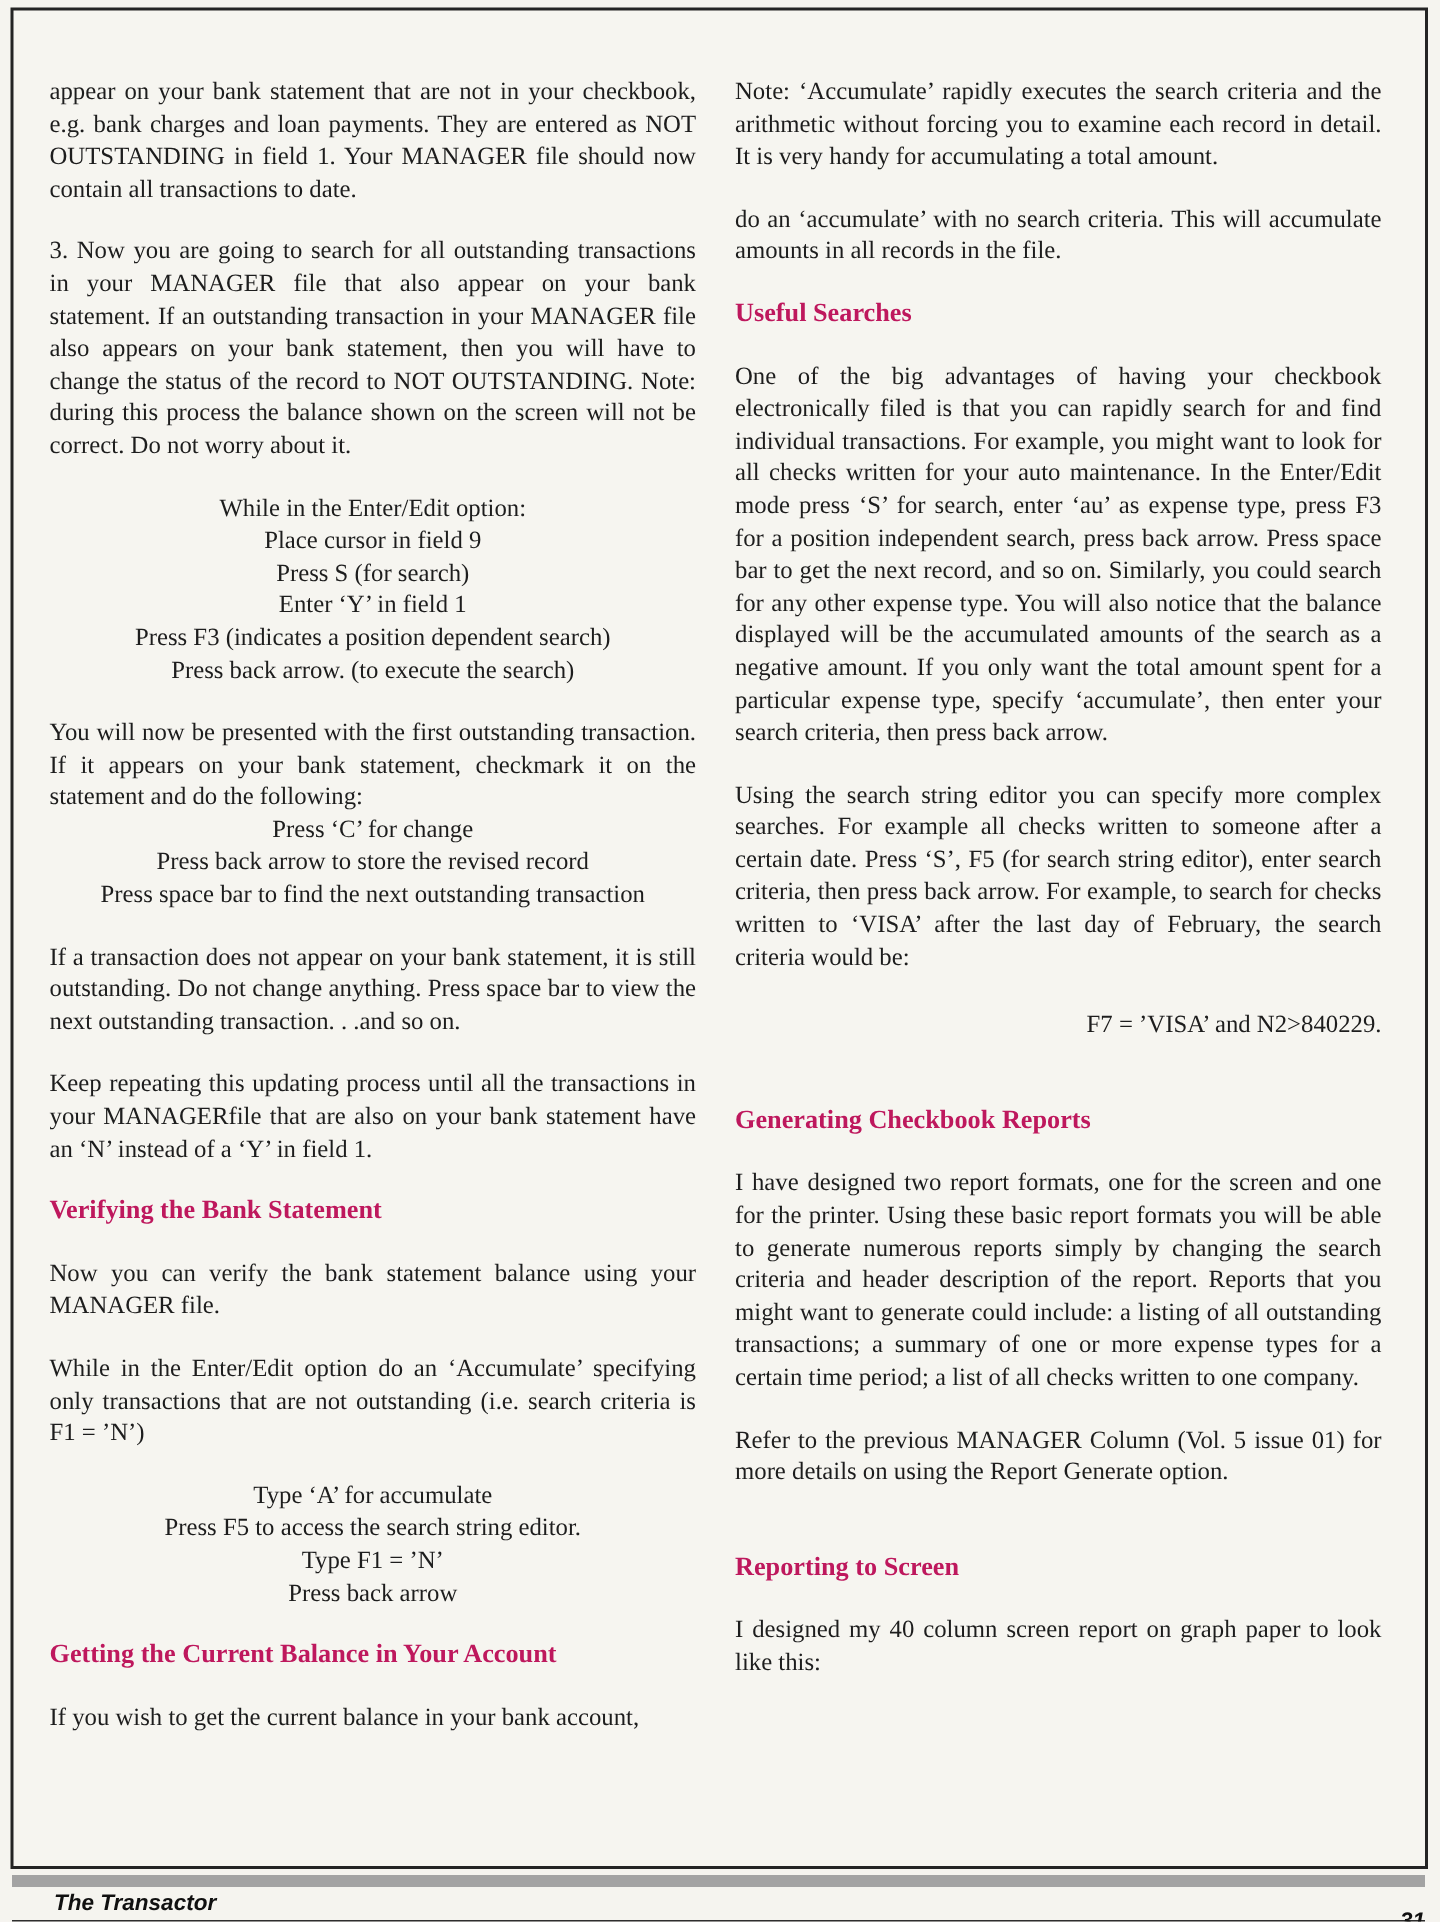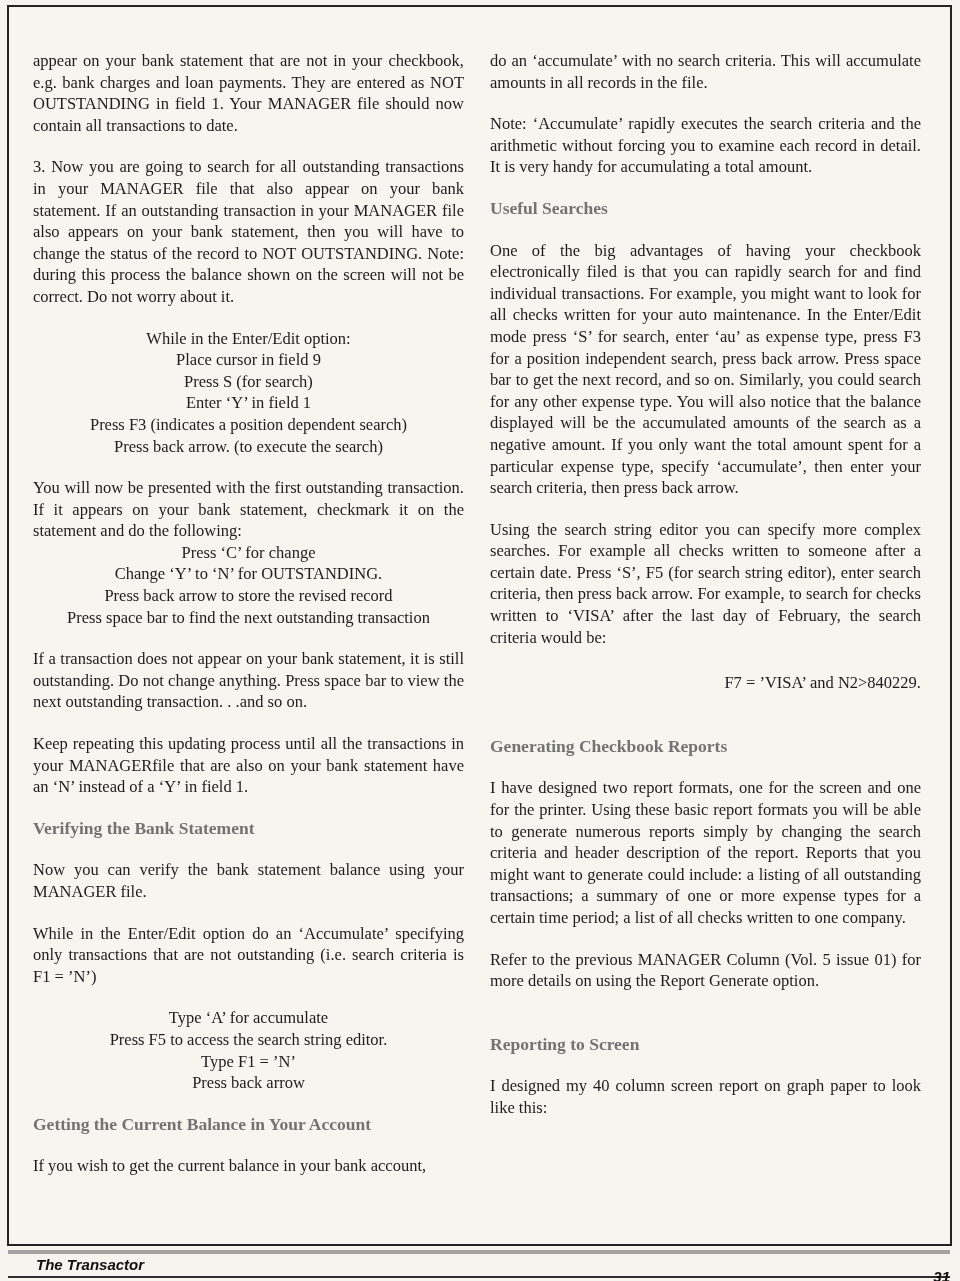--- a/index.html
+++ b/index.html
@@ -18,28 +18,28 @@
   .content {
     position:absolute; left:33px; top:50px; width:892px;
     display:flex; gap:26px;
   }
   .col { width:431px; font-size:16.5px; line-height:21.6px; }
   .para { margin:0 0 20px; text-align:justify; }
   .para.tight { margin-bottom:0; }
   .lines { margin:0 0 20px; }
   .cmd-line { white-space:nowrap;text-align:center; }
   .heading {
-    font-size:17.5px; font-weight:700; color:#737373;
+    font-size:17.5px; font-weight:700; color:#be185d;
     margin:10px 0 20px; font-family:"Liberation Serif", serif;
   }
   .heading.spaced { margin-top:42px; }
   .center-line { text-align:right; margin:24px 0 26px; }
   .footer-band {
     position:absolute; left:8px; top:1250px; width:942px; height:22px;
-    border-top:4px solid #a3a3a3; border-bottom:2px solid #2e2e2e;
+    border-top:8px solid #a3a3a3; border-bottom:2px solid #2e2e2e;
     font-family:"Liberation Sans", sans-serif;
     font-weight:700; font-style:italic; font-size:15px; color:#101010;
   }
   .footer-left  { position:absolute; left:28px;  top:2px; }
   .footer-center{ position:absolute; left:0; right:0; text-align:right; top:14px; }
   .footer-right { position:absolute; right:28px; top:2px;margin-top:41px; }
 </style>
 </head>
 <body>
 
@@ -53,41 +53,40 @@
         <div class="cmd-line">While in the Enter/Edit option:</div>
         <div class="cmd-line">Place cursor in field 9</div>
         <div class="cmd-line">Press S (for search)</div>
         <div class="cmd-line">Enter ‘Y’ in field 1</div>
         <div class="cmd-line">Press F3 (indicates a position dependent search)</div>
         <div class="cmd-line">Press back arrow. (to execute the search)</div>
       </div>
       <p class="para tight">You will now be presented with the first outstanding transaction. If it appears on your bank statement, checkmark it on the statement and do the following:</p>
       <div class="lines">
         <div class="cmd-line">Press ‘C’ for change</div>
-        <div class="cmd-line">Change ‘Y’ to ‘N’ for OUTSTANDING.</div>
         <div class="cmd-line">Press back arrow to store the revised record</div>
         <div class="cmd-line">Press space bar to find the next outstanding transaction</div>
       </div>
       <p class="para">If a transaction does not appear on your bank statement, it is still outstanding. Do not change anything. Press space bar to view the next outstanding transaction. . .and so on.</p>
       <p class="para">Keep repeating this updating process until all the transactions in your MANAGERfile that are also on your bank statement have an ‘N’ instead of a ‘Y’ in field 1.</p>
       <h3 class="heading">Verifying the Bank Statement</h3>
       <p class="para">Now you can verify the bank statement balance using your MANAGER file.</p>
       <p class="para">While in the Enter/Edit option do an ‘Accumulate’ specifying only transactions that are not outstanding (i.e. search criteria is F1 = ’N’)</p>
       <div class="lines">
         <div class="cmd-line">Type ‘A’ for accumulate</div>
         <div class="cmd-line">Press F5 to access the search string editor.</div>
         <div class="cmd-line">Type F1 = ’N’</div>
         <div class="cmd-line">Press back arrow</div>
       </div>
       <h3 class="heading">Getting the Current Balance in Your Account</h3>
       <p class="para">If you wish to get the current balance in your bank account,</p>
     </div>
   <div class="col" id="right-col">
+      <p class="para">Note: ‘Accumulate’ rapidly executes the search criteria and the arithmetic without forcing you to examine each record in detail. It is very handy for accumulating a total amount.</p>
       <p class="para">do an ‘accumulate’ with no search criteria. This will accumulate amounts in all records in the file.</p>
-      <p class="para">Note: ‘Accumulate’ rapidly executes the search criteria and the arithmetic without forcing you to examine each record in detail. It is very handy for accumulating a total amount.</p>
       <h3 class="heading">Useful Searches</h3>
       <p class="para">One of the big advantages of having your checkbook electronically filed is that you can rapidly search for and find individual transactions. For example, you might want to look for all checks written for your auto maintenance. In the Enter/Edit mode press ‘S’ for search, enter ‘au’ as expense type, press F3 for a position independent search, press back arrow. Press space bar to get the next record, and so on. Similarly, you could search for any other expense type. You will also notice that the balance displayed will be the accumulated amounts of the search as a negative amount. If you only want the total amount spent for a particular expense type, specify ‘accumulate’, then enter your search criteria, then press back arrow.</p>
       <p class="para">Using the search string editor you can specify more complex searches. For example all checks written to someone after a certain date. Press ‘S’, F5 (for search string editor), enter search criteria, then press back arrow. For example, to search for checks written to ‘VISA’ after the last day of February, the search criteria would be:</p>
       <div class="center-line">F7 = ’VISA’ and N2&gt;840229.</div>
       <h3 class="heading spaced">Generating Checkbook Reports</h3>
       <p class="para">I have designed two report formats, one for the screen and one for the printer. Using these basic report formats you will be able to generate numerous reports simply by changing the search criteria and header description of the report. Reports that you might want to generate could include: a listing of all outstanding transactions; a summary of one or more expense types for a certain time period; a list of all checks written to one company.</p>
       <p class="para">Refer to the previous MANAGER Column (Vol. 5 issue 01) for more details on using the Report Generate option.</p>
       <h3 class="heading spaced">Reporting to Screen</h3>
       <p class="para">I designed my 40 column screen report on graph paper to look like this:</p>
     </div>

